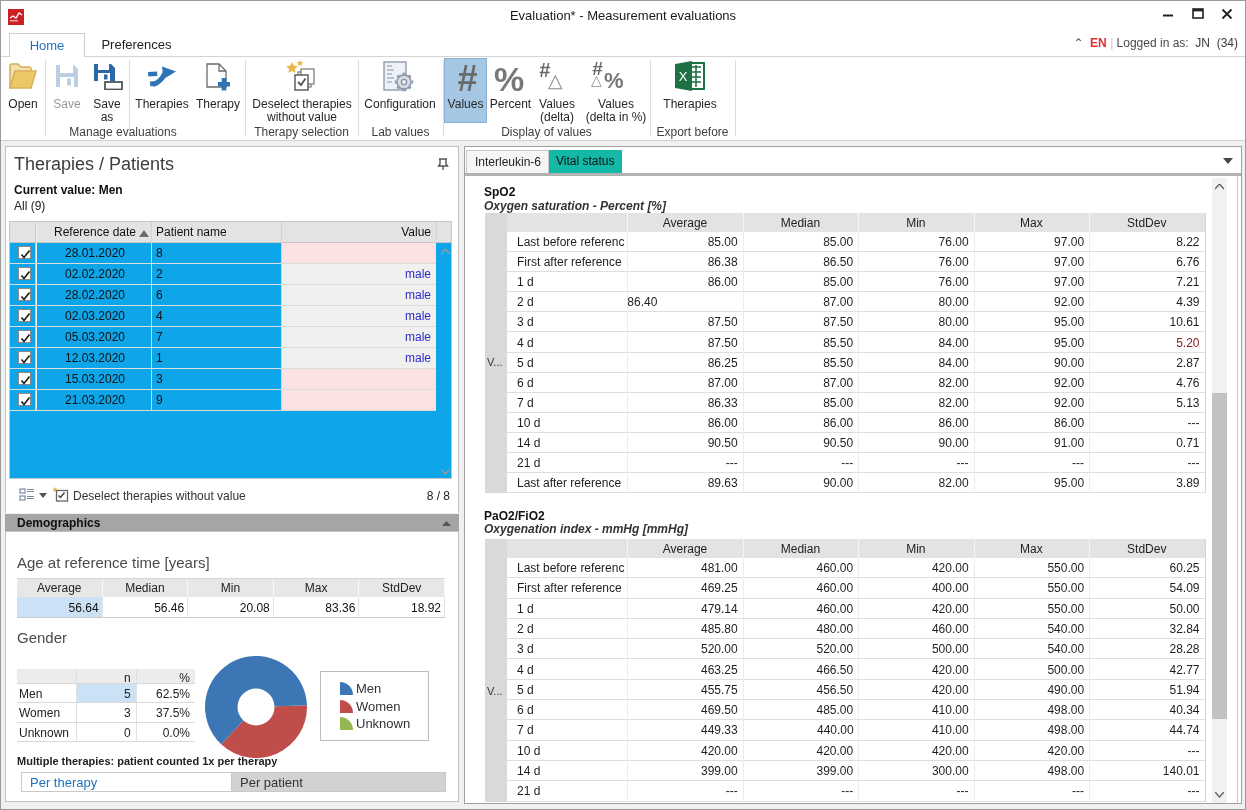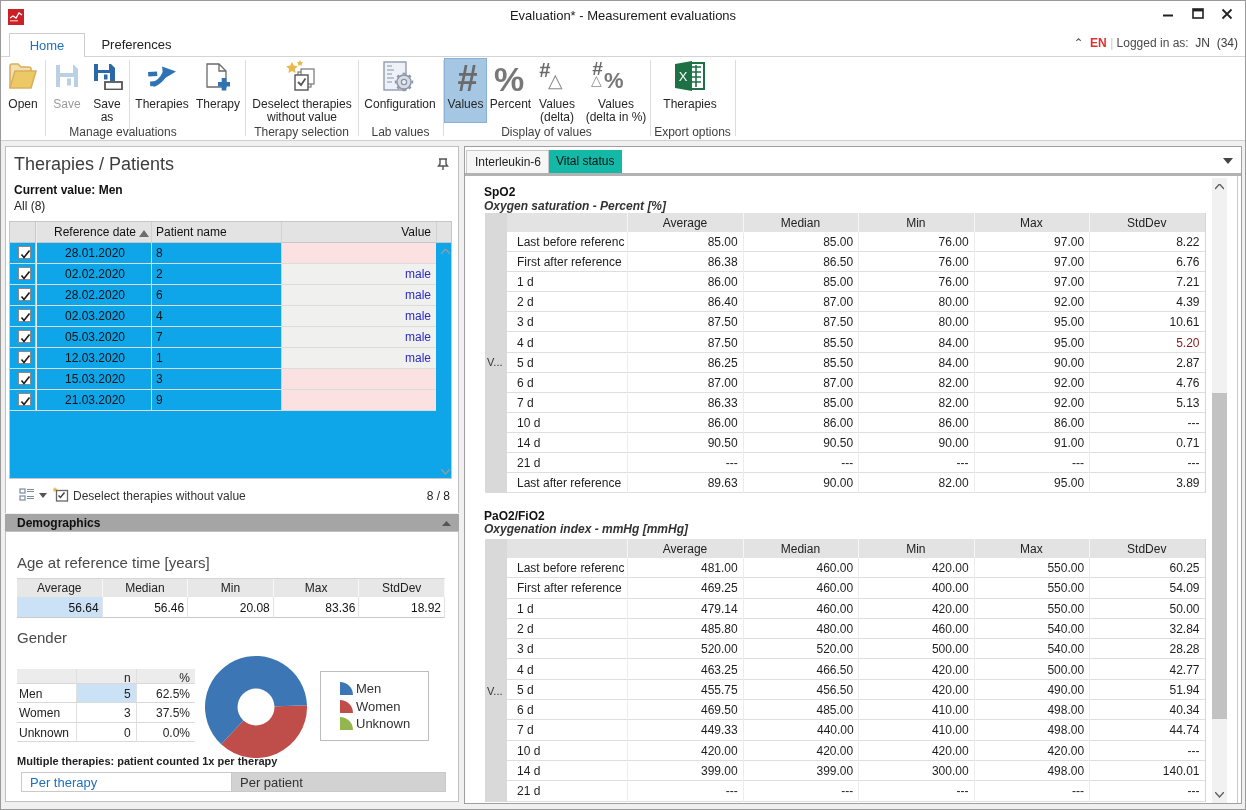--- a/index.html
+++ b/index.html
@@ -159,30 +159,30 @@
   <div class="rbtn-label" style="left:443px;width:43px">Values</div>
   <div class="rbtn-label" style="left:486px;width:47px">Percent</div>
   <div class="rbtn-label" style="left:533px;width:46px">Values<br>(delta)</div>
   <div class="rbtn-label" style="left:579px;width:72px">Values<br>(delta in&nbsp;%)</div>
   <div class="rbtn-label" style="left:655px;width:68px">Therapies</div>
 
   <div class="rlabel" style="left:0px;width:244px">Manage evaluations</div>
   <div class="rlabel" style="left:244px;width:113px">Therapy selection</div>
   <div class="rlabel" style="left:357px;width:85px">Lab values</div>
   <div class="rlabel" style="left:442px;width:207px">Display of values</div>
-  <div class="rlabel" style="left:649px;width:85px">Export options</div>
+  <div class="rlabel" style="left:649px;width:85px">Export before</div>
 </div>
 
 <div class="abs panel" id="lpanel">
   <div class="abs" style="left:8px;top:7px;font-size:18px;color:#3d3d3d">Therapies / Patients</div>
   <svg class="abs" style="left:431px;top:11px" width="12" height="13" viewBox="0 0 12 13">
       <path d="M2 1 L10 1 M3 1 L3 6 L1.5 8 L10.5 8 L9 6 L9 1 M6 8 L6 12" stroke="#555" stroke-width="1.4" fill="none"></path>
     </svg>
   <div class="abs" style="left:8px;top:36px;font-size:12px;font-weight:bold;color:#111">Current value: Men</div>
-  <div class="abs" style="left:8px;top:52px;font-size:12px;color:#222">All (8)</div>
+  <div class="abs" style="left:8px;top:52px;font-size:12px;color:#222">All (9)</div>
 
   <div class="abs" style="left:3px;top:74px;width:443px;height:258px;border:1px solid #c6c6c6;background:#0ea5e9">
 
     <div class="abs" style="left:0;top:0;width:441px;height:21px;background:#e3e3e3;border-bottom:1px solid #c6c6c6"></div>
     <div class="abs" style="left:25px;top:0;width:2px;height:189px;border-left:1px solid #c9c9c9;border-right:1px solid #eeeeee"></div>
     <div class="abs" style="left:29px;top:3px;width:112px;height:15px;font-size:12px;color:#111;text-align:center">Reference date</div>
     <svg class="abs" style="left:129px;top:8px" width="10" height="7">
         <path d="M5 0 L10 7 L0 7 Z" fill="#6d6d6d"></path>
       </svg>
     <div class="abs" style="left:141px;top:0;width:1px;height:189px;background:#d2d2d2"></div>
@@ -364,21 +364,21 @@
   <div class="abs" style="left:624.1px;top:108.1px;width:110.4px;font-size:12px;color:#1e1e1e;text-align:right">6.76</div>
   <div class="abs" style="left:42px;top:125.2px;width:697.5px;height:20.1px;border-bottom:1px solid #dedede;box-sizing:border-box"></div>
   <div class="abs" style="left:52px;top:128.2px;font-size:12px;color:#1e1e1e">1 d</div>
   <div class="abs" style="left:162.3px;top:128.2px;width:110.4px;font-size:12px;color:#1e1e1e;text-align:right">86.00</div>
   <div class="abs" style="left:277.7px;top:128.2px;width:110.5px;font-size:12px;color:#1e1e1e;text-align:right">85.00</div>
   <div class="abs" style="left:393.2px;top:128.2px;width:110.4px;font-size:12px;color:#1e1e1e;text-align:right">76.00</div>
   <div class="abs" style="left:508.6px;top:128.2px;width:110.5px;font-size:12px;color:#1e1e1e;text-align:right">97.00</div>
   <div class="abs" style="left:624.1px;top:128.2px;width:110.4px;font-size:12px;color:#1e1e1e;text-align:right">7.21</div>
   <div class="abs" style="left:42px;top:145.3px;width:697.5px;height:20.1px;border-bottom:1px solid #dedede;box-sizing:border-box"></div>
   <div class="abs" style="left:52px;top:148.3px;font-size:12px;color:#1e1e1e">2 d</div>
-  <div class="abs" style="left:162.3px;top:148.3px;width:110.4px;font-size:12px;color:#1e1e1e;text-align:right">86.40</div>
+  <div class="abs" style="left:162.3px;top:148.3px;width:110.4px;font-size:12px;color:#1e1e1e;text-align:left">86.40</div>
   <div class="abs" style="left:277.7px;top:148.3px;width:110.5px;font-size:12px;color:#1e1e1e;text-align:right">87.00</div>
   <div class="abs" style="left:393.2px;top:148.3px;width:110.4px;font-size:12px;color:#1e1e1e;text-align:right">80.00</div>
   <div class="abs" style="left:508.6px;top:148.3px;width:110.5px;font-size:12px;color:#1e1e1e;text-align:right">92.00</div>
   <div class="abs" style="left:624.1px;top:148.3px;width:110.4px;font-size:12px;color:#1e1e1e;text-align:right">4.39</div>
   <div class="abs" style="left:42px;top:165.4px;width:697.5px;height:20.1px;border-bottom:1px solid #dedede;box-sizing:border-box"></div>
   <div class="abs" style="left:52px;top:168.4px;font-size:12px;color:#1e1e1e">3 d</div>
   <div class="abs" style="left:162.3px;top:168.4px;width:110.4px;font-size:12px;color:#1e1e1e;text-align:right">87.50</div>
   <div class="abs" style="left:277.7px;top:168.4px;width:110.5px;font-size:12px;color:#1e1e1e;text-align:right">87.50</div>
   <div class="abs" style="left:393.2px;top:168.4px;width:110.4px;font-size:12px;color:#1e1e1e;text-align:right">80.00</div>
   <div class="abs" style="left:508.6px;top:168.4px;width:110.5px;font-size:12px;color:#1e1e1e;text-align:right">95.00</div>

